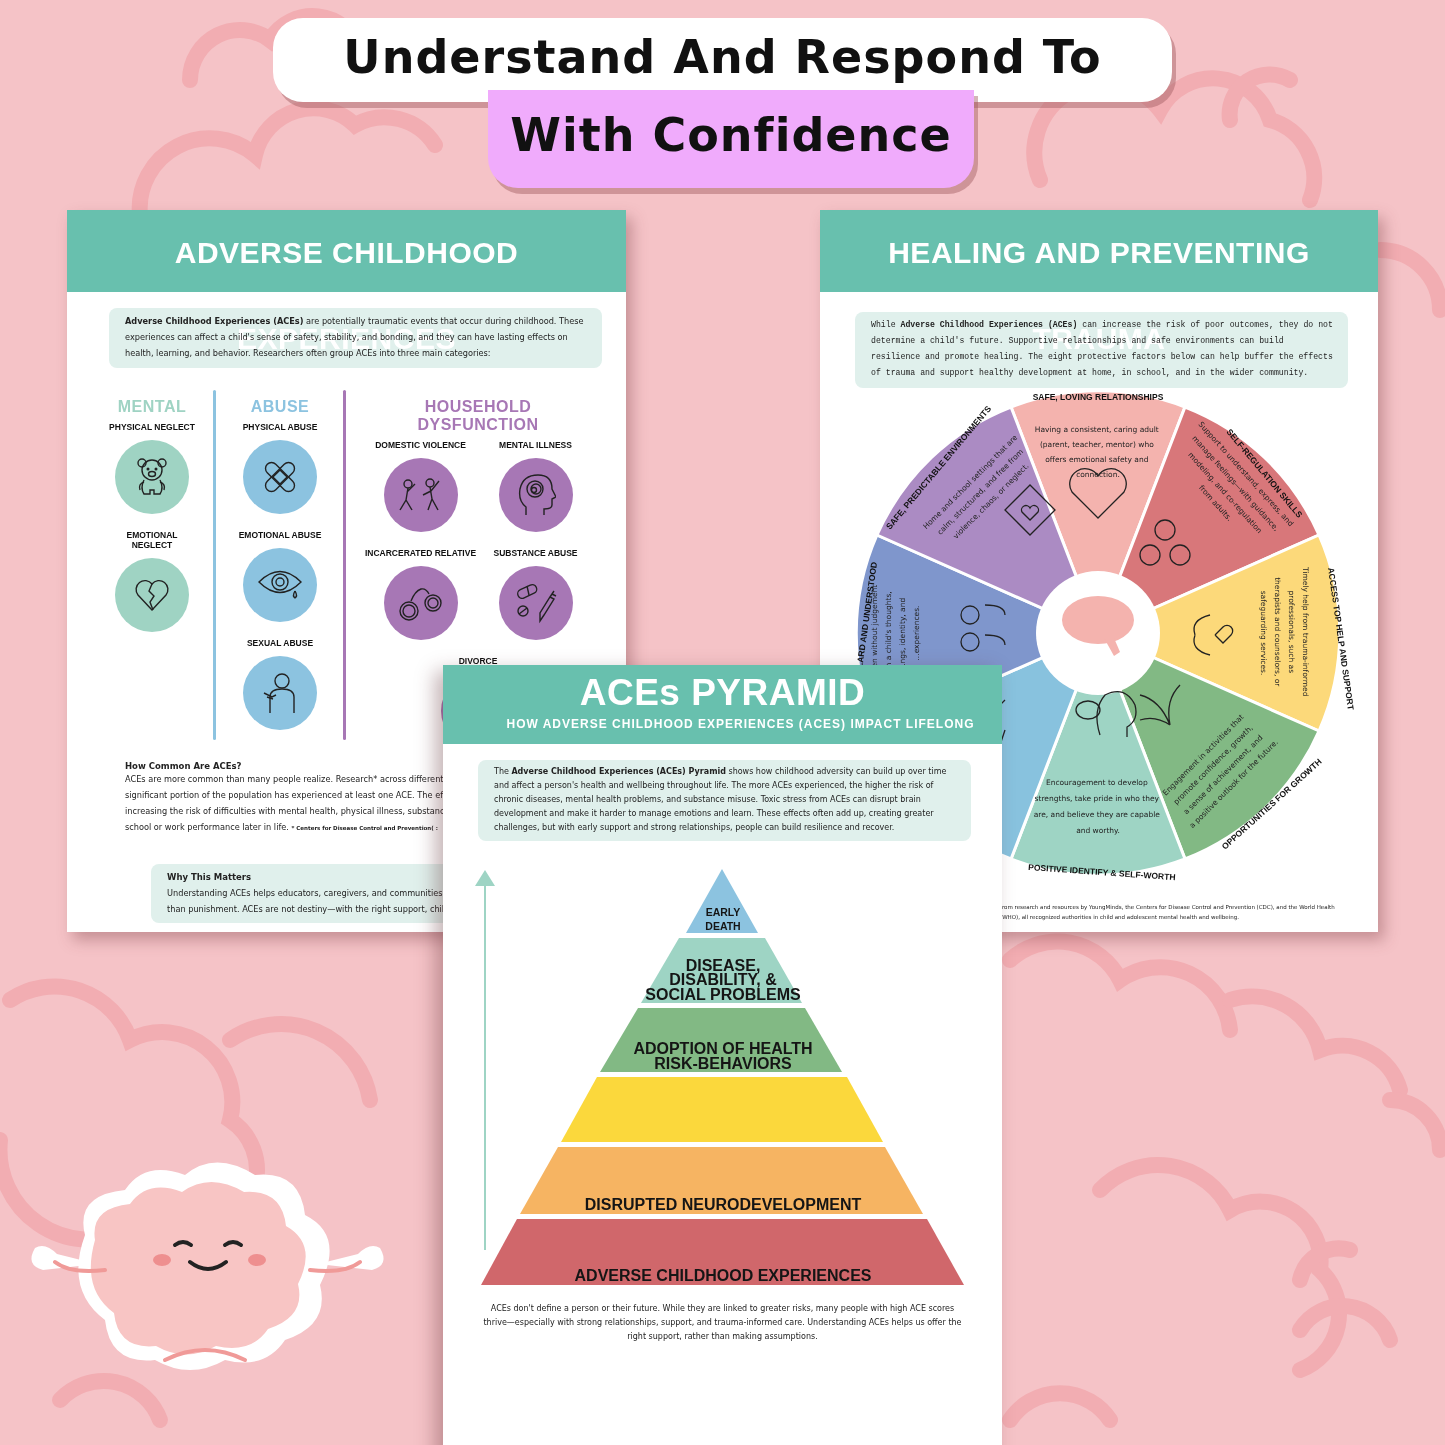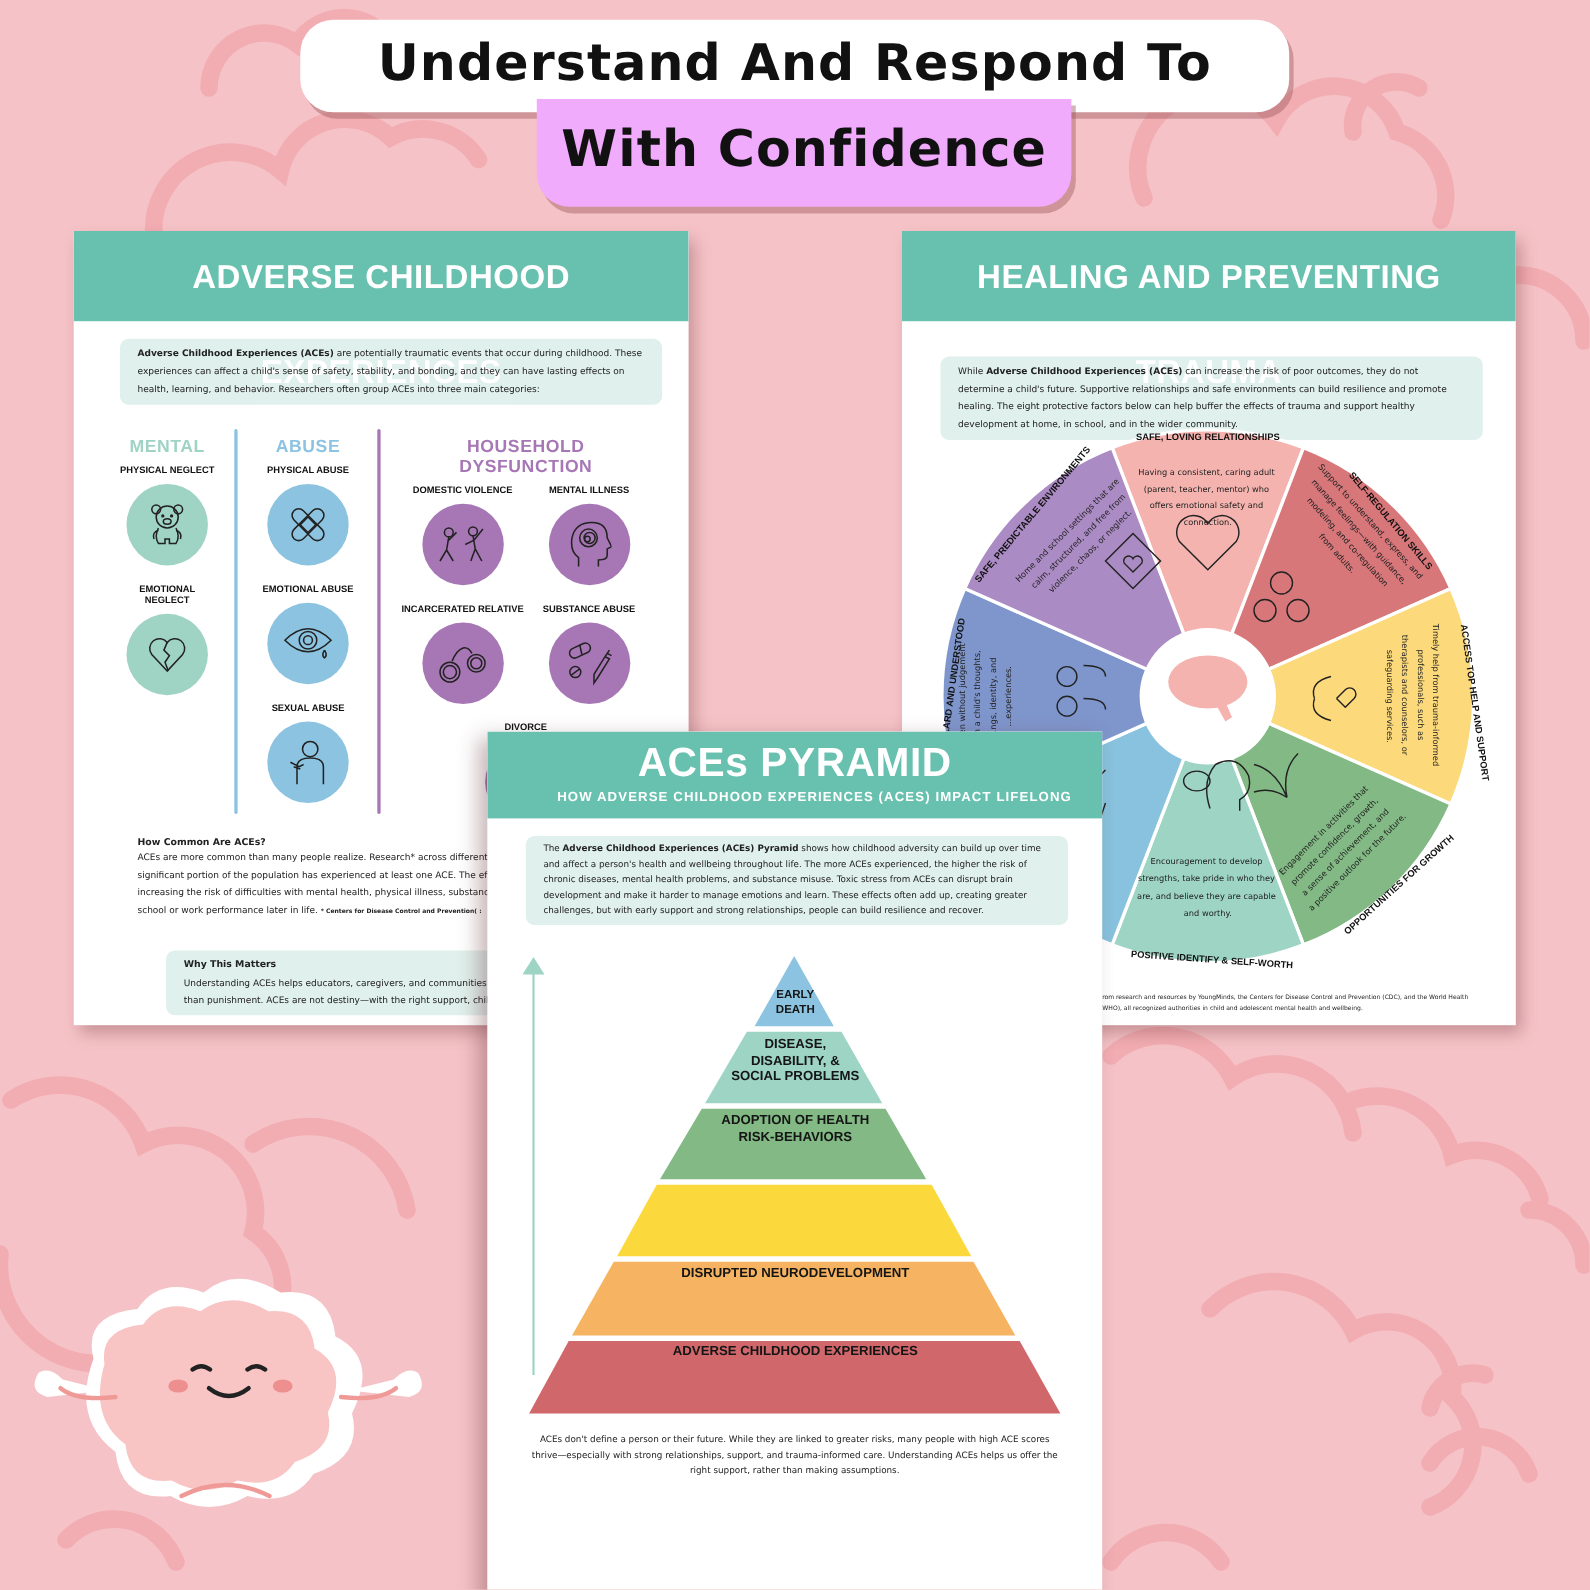--- a/index.html
+++ b/index.html
@@ -56,30 +56,30 @@
     width: 74px; height: 74px; border-radius: 50%;
     display: flex; align-items: center; justify-content: center; margin: 8px auto 0;
   }
   .divider-v { position: absolute; width: 3px; border-radius: 2px; }
   .section-head { font-weight: bold; font-size: 8.5px; }
   .small-text { font-size: 8.2px; line-height: 16px; }
 
   
   #card-heal { left: 820px; top: 210px; width: 558px; height: 722px; z-index: 2; }
   #card-heal .card-header { height: 82px; line-height: 86px; font-size: 30px; letter-spacing: 0.5px; }
-  #card-heal .intro-box { margin: 32px 30px 0 35px; padding: 5px 14px 7px 16px; }
+  #card-heal .intro-box { margin: 20px 30px 0 35px; padding: 5px 14px 7px 16px; font-family: Liberation Mono, monospace; }
 
   
   #card-pyramid { left: 443px; top: 665px; width: 559px; height: 900px; z-index: 4; box-shadow: -8px 6px 18px rgba(90,40,45,0.35); }
   #card-pyramid .card-header { height: 79px; padding-top: 8px; }
   .ph-title { font-size: 37px; line-height: 40px; letter-spacing: 0.5px; }
   .ph-sub { font-size: 12px; line-height: 18px; letter-spacing: 1px; margin-top: 2px; padding-left: 36px; }
   #card-pyramid .intro-box { margin: 16px 31px 0 35px; padding: 5px 12px 6px 16px; font-size: 8px; line-height: 14px; }
-  .pyr-layer { position: absolute; display: flex; align-items: flex-start; justify-content: center; text-align: center; }
-  .pyr-label { font-family: "Liberation Sans", sans-serif; font-weight: bold; font-size: 12px; line-height: 14.5px; color: #151515; }
+  .pyr-layer { position: absolute; display: flex; align-items: flex-end; justify-content: center; text-align: center; }
+  .pyr-label { font-family: "Liberation Sans", sans-serif; font-weight: bold; font-size: 16px; line-height: 14.5px; color: #151515; }
   .closing { position: absolute; left: 40px; right: 40px; top: 637px; text-align: center; font-size: 8px; line-height: 14px; }
 
   .sticker { position: absolute; left: 25px; top: 1150px; z-index: 6; }
 </style>
 </head>
 <body>
 
 <svg class="bg-pattern" width="1445" height="1445" viewBox="0 0 1445 1445">
   <g fill="none" stroke="#f2adb2" stroke-width="16" stroke-linecap="round">
     <path d="M140 215 a70 70 0 0 1 115 -60 a60 60 0 0 1 100 -30 a60 60 0 0 1 80 20"></path>

